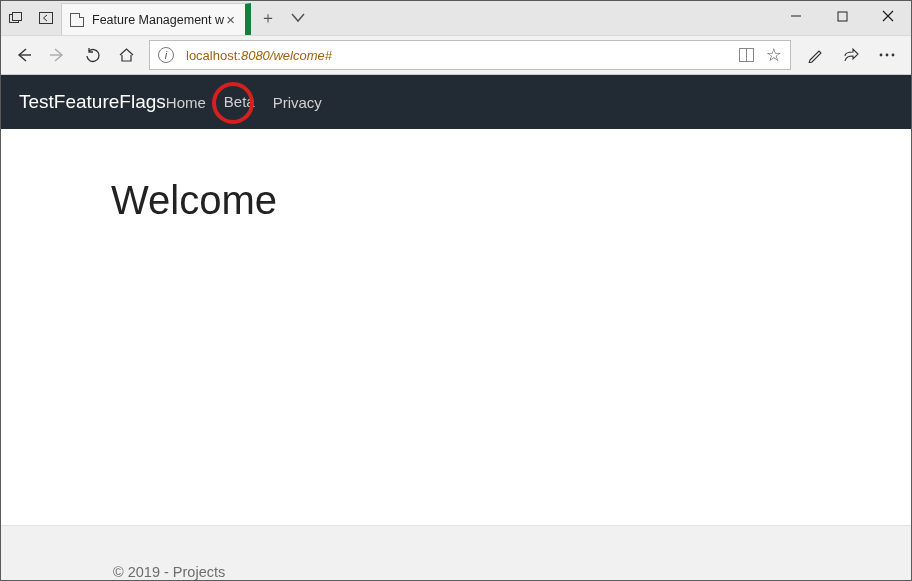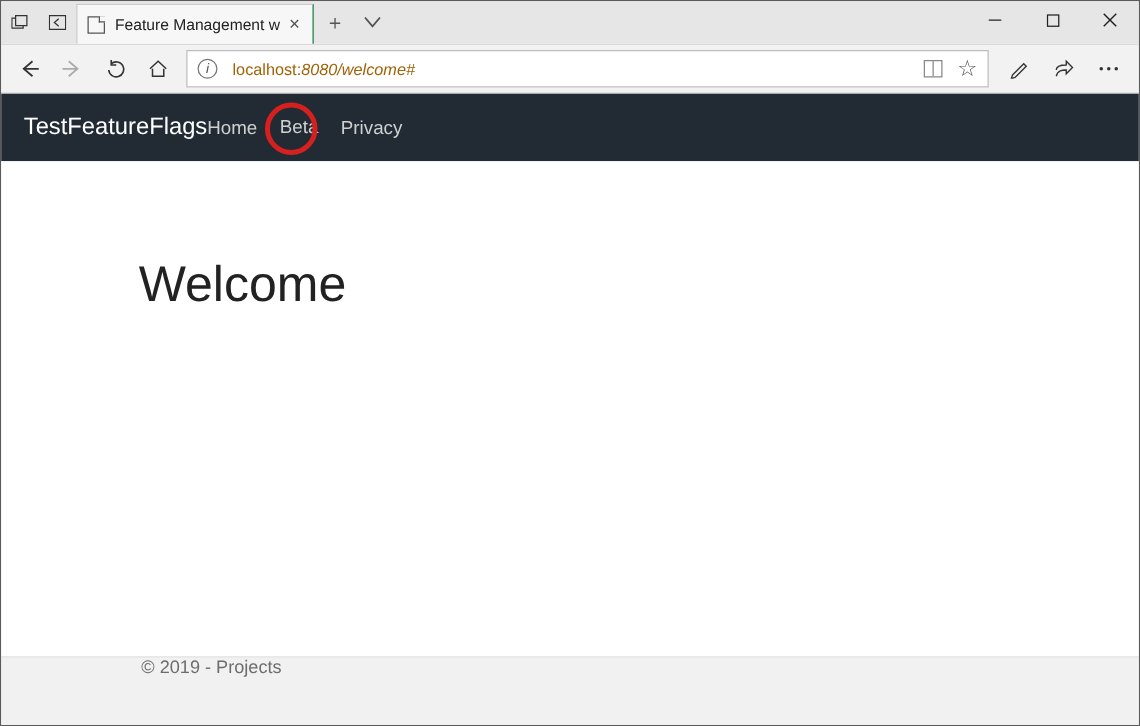--- a/index.html
+++ b/index.html
@@ -6,21 +6,21 @@
   html, body { width: 912px; height: 581px; font-family: "Segoe UI", Arial, sans-serif; background: #fff; }
   .window {
     width: 912px; height: 581px; border: 1px solid #5a5a5a; background: #fff; display: flex; flex-direction: column;
   }
   .titlebar {
     height: 34px; background: #e6e6e6; display: flex; align-items: flex-start; position: relative;
   }
   .titlebar-left { display: flex; align-items: center; height: 34px; }
   .tb-icon { width: 30px; height: 34px; display:flex; align-items:center; justify-content:center; color:#333; }
   .tab {
-    height: 32px; margin-top: 2px; background: #f7f7f7; border-top:1px solid #ccc; border-left:1px solid #ccc; border-right:1px solid #15803d;
+    height: 32px; margin-top: 2px; background: #f7f7f7; border-top:1px solid #ccc; border-left:1px solid #ccc; border-right:6px solid #15803d;
     display: flex; align-items: center; padding: 0 8px 0 8px; min-width: 190px; font-size: 12.5px; color:#222;
   }
   .tab .page-ico { width:14px; height:14px; border:1px solid #555; margin-right:8px; position:relative; }
   .tab .page-ico::after { content:""; position:absolute; right:-1px; top:-1px; width:4px; height:4px; border-left:1px solid #555; border-bottom:1px solid #555; background:#f7f7f7; }
   .tab .close { margin-left:auto; color:#555; font-size:15px; padding:0 2px; }
   .newtab { width:34px; height:34px; display:flex; align-items:center; justify-content:center; color:#555; font-size:16px; }
   .tabactions { width:26px; height:34px; display:flex; align-items:center; justify-content:center; color:#555; }
   .win-controls { position:absolute; right:0; top:0; height:34px; display:flex; }
   .win-btn { width:46px; height:30px; display:flex; align-items:center; justify-content:center; color:#222; }
   .win-btn svg { display:block; }
@@ -46,28 +46,28 @@
     height: 54px; background:#222b34; display:flex; align-items:center; padding: 0 18px; color:#e8e8e8;
   }
   .brand { font-size:19px; color:#fff; }
   .site-link { font-size:15px; color:#d0d0d0; margin-right:18px; text-decoration:none; }
   .circled { position:relative; }
   .circle-ann {
     position:absolute; width:42px; height:42px; border:4px solid #d62020; border-radius:50%;
     left:-12px; top:-11px; pointer-events:none;
   }
   .content {
-    flex:1; background:#fff; padding: 77px 0 0 110px; font-family:"Segoe UI", Arial, sans-serif; color:#222;
+    flex:1; background:#fff; padding: 49px 0 0 110px; font-family:"Segoe UI", Arial, sans-serif; color:#222;
     overflow:hidden;
   }
   .content h1 { font-size:40px; font-weight:400; margin-bottom:18px; color:#222; }
   .content p { font-size:15px; color:#333; }
   .content a.doclink { color:#1569d6; text-decoration:none; }
   .footer {
-    height:55px; background:#f1f1f1; border-top:1px solid #e3e3e3; display:flex; align-items:flex-start; padding-left:112px; color:#6d6d6d; font-size:14.5px;
+    height:55px; background:#f1f1f1; border-top:1px solid #e3e3e3; display:flex; align-items:flex-end; padding-left:112px; color:#6d6d6d; font-size:14.5px;
   }
 </style>
 </head>
 <body>
 
 <div class="window">
 
   <div class="titlebar">
     <div class="titlebar-left">
       <div class="tb-icon">

